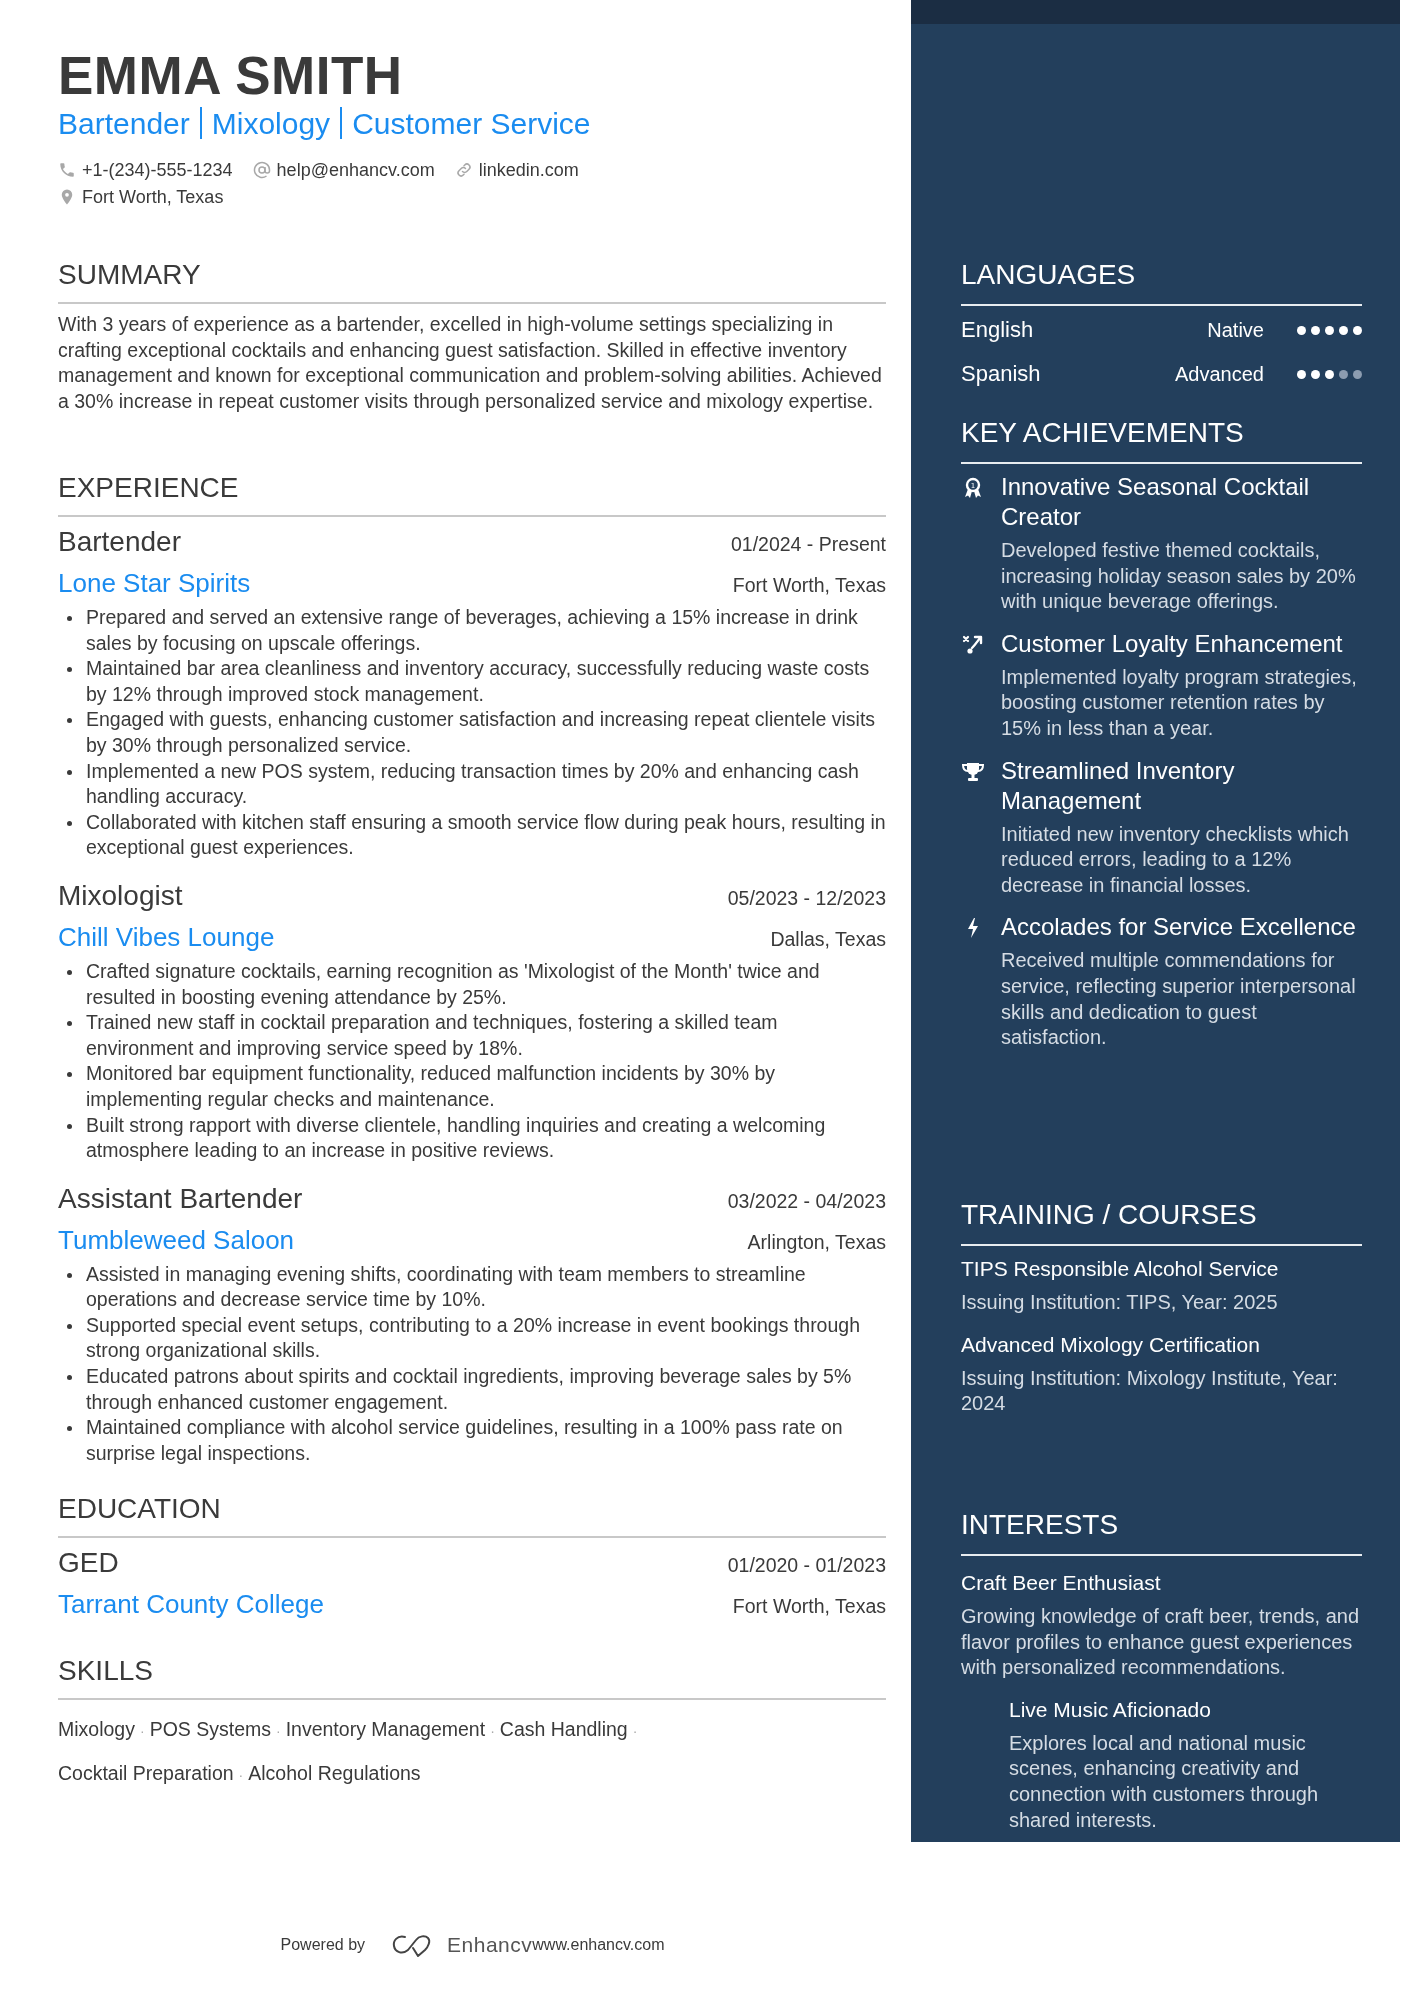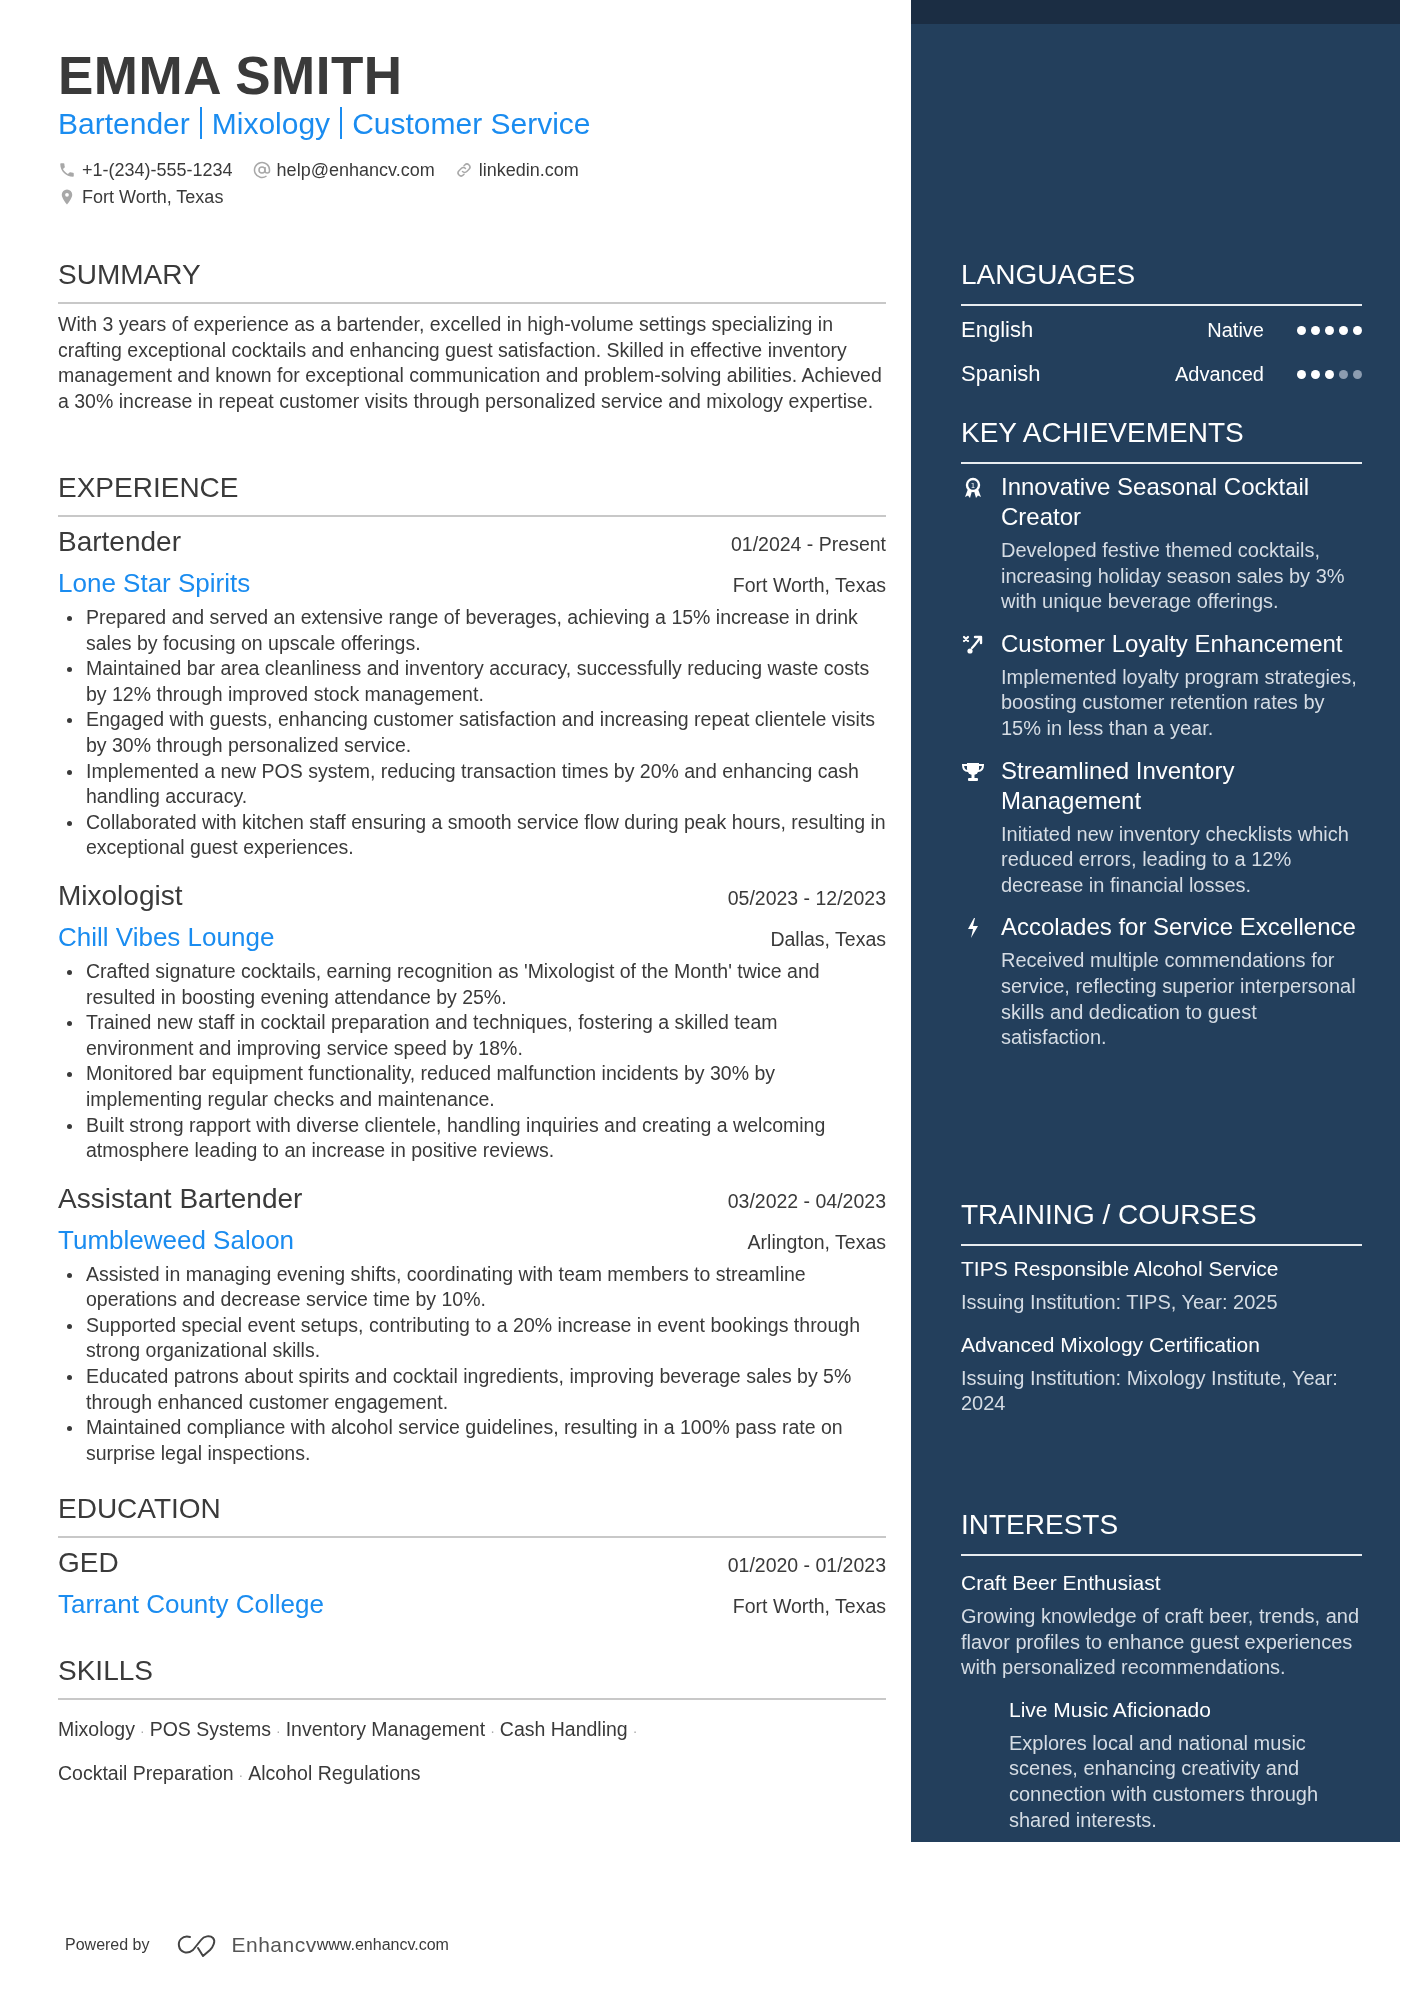--- a/index.html
+++ b/index.html
@@ -32,21 +32,21 @@
   .job-sub { display: flex; justify-content: space-between; align-items: baseline; margin-top: 8px; }
   .company { font-size: 26px; color: #1a8cf0; line-height: 32px; }
   .job-loc { font-size: 19.5px; color: #3a3a3a; }
   ul.bullets { list-style: none; margin-top: 6px; }
   ul.bullets li { position: relative; padding-left: 28px; font-size: 19.5px; line-height: 25.6px; color: #3a3a3a; }
   ul.bullets li::before { content: ""; position: absolute; left: 9px; top: 11px; width: 5px; height: 5px; border-radius: 50%; background: #3a3a3a; }
 
   .skills { margin-top: 8px; font-size: 19.5px; line-height: 42px; color: #3a3a3a; }
   .skills .dot { color: #aaaaaa; margin: 0 5px; font-size: 14px; }
 
-  .footer { position: absolute; top: 1930px; left: 65px; width: 815px; height: 30px; display: flex; align-items: center; justify-content: flex-start; }
+  .footer { position: absolute; top: 1930px; left: 65px; width: 815px; height: 30px; display: flex; align-items: center; justify-content: center; }
   .powered { display: flex; align-items: center; font-size: 16px; color: #3a3a3a; }
   .powered .brand { font-size: 21px; color: #555; margin-left: 8px; letter-spacing: 0.5px; }
   .site { font-size: 16px; color: #3a3a3a; }
 
   
   .s-title { font-size: 28px; color: #ffffff; line-height: 34px; text-transform: uppercase; }
   .s-rule { height: 2px; background: #e8ecf0; margin-top: 12px; }
   .lang-row { display: flex; align-items: center; height: 44px; }
   .lang-name { font-size: 22px; color: #ffffff; flex: 1; }
   .lang-level { font-size: 20px; color: #ffffff; margin-right: 33px; }
@@ -239,21 +239,21 @@
       <div class="s-title">KEY ACHIEVEMENTS</div>
       <div class="s-rule"></div>
 
       <div class="ach" style="margin-top:8px;">
         <svg class="ach-icon" viewBox="0 0 24 24">
             <circle cx="12" cy="9" r="6" fill="none" stroke="#fff" stroke-width="2.4"></circle>
             <text x="12" y="12" font-size="7" fill="#fff" text-anchor="middle" font-family="DejaVu Sans, sans-serif">1</text>
             <path d="M7 13 L4 21 L7 19.5 L9 22 L11 15 M17 13 L20 21 L17 19.5 L15 22 L13 15" fill="#fff"></path>
           </svg>
         <div class="ach-title">Innovative Seasonal Cocktail Creator</div>
-        <div class="ach-desc">Developed festive themed cocktails, increasing holiday season sales by 3% with unique beverage offerings.</div>
+        <div class="ach-desc">Developed festive themed cocktails, increasing holiday season sales by 20% with unique beverage offerings.</div>
       </div>
 
       <div class="ach">
         <svg class="ach-icon" viewBox="0 0 24 24">
             <path d="M3 4 L7 8 M7 4 L3 8" stroke="#fff" stroke-width="2.2" stroke-linecap="round"></path>
             <circle cx="9" cy="18" r="2.6" fill="#fff"></circle>
             <path d="M11 15 C14 12 16 9 19 5" fill="none" stroke="#fff" stroke-width="2.4" stroke-linecap="round"></path>
             <path d="M14 4 L20 4 L20 10" fill="none" stroke="#fff" stroke-width="2.4" stroke-linecap="round" stroke-linejoin="round"></path>
           </svg>
         <div class="ach-title">Customer Loyalty Enhancement</div>

